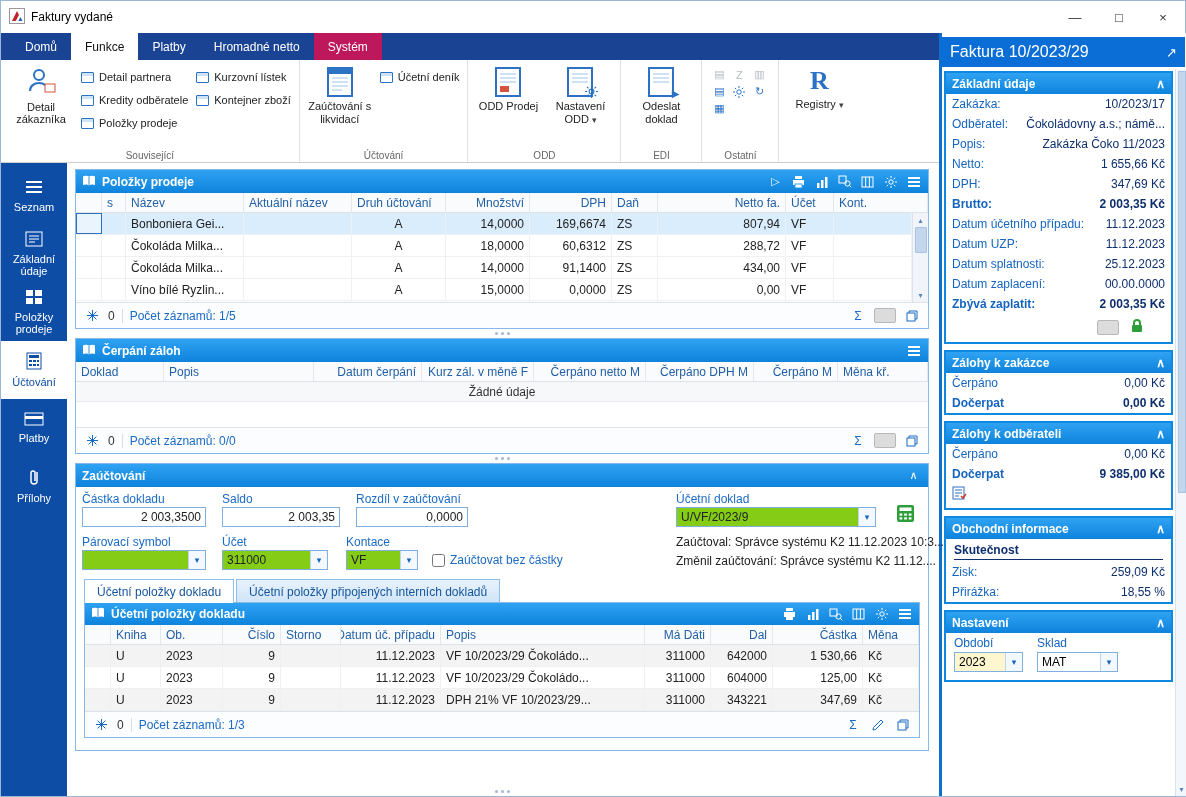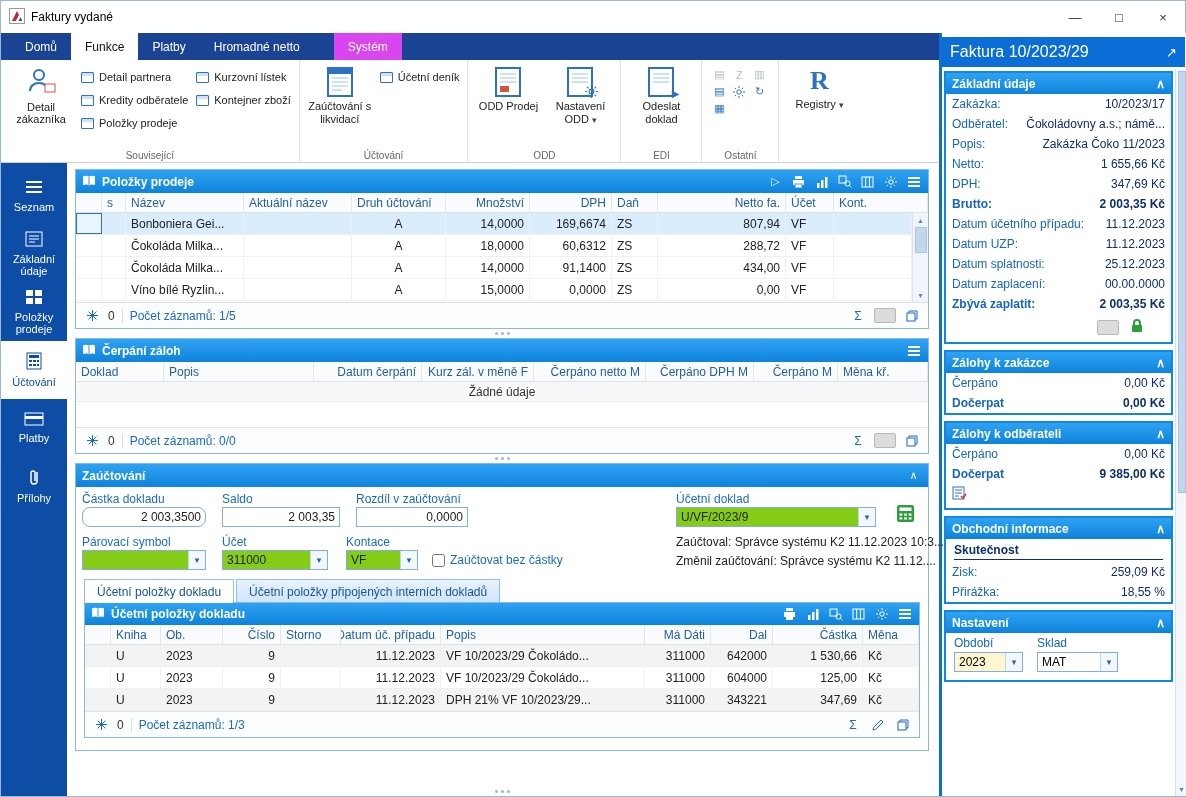--- a/index.html
+++ b/index.html
@@ -13,21 +13,21 @@
   .tb-spacer { flex:1; }
   .win-btn { width:44px; height:30px; display:flex; align-items:center; justify-content:center; font-size:13px; color:#333; cursor:default; }
 
   .body-row { flex:1; display:flex; min-height:0; }
   .left-col { width:938px; flex:none; display:flex; flex-direction:column; }
 
   
   .tabstrip { height:27px; background:#1b4394; display:flex; align-items:stretch; padding-left:10px; flex:none; }
   .tab { padding:0 14px; display:flex; align-items:center; color:#fff; font-size:12px; cursor:default; }
   .tab.active { background:#fff; color:#111; }
-  .tab.hl { background:#d946ef;margin-left:20px; }
+  .tab.hl { background:#be185d; }
 
   
   .ribbon { height:103px; background:#fff; border-bottom:1px solid #cfcfcf; display:flex; flex:none; }
   .rgroup { position:relative; padding:5px 8px 16px 8px; border-right:1px solid #e2e2e2; display:flex; align-items:flex-start; gap:8px; }
   .rgroup.nolabel { border-right:none; }
   .rglabel { position:absolute; bottom:1px; left:0; right:0; text-align:center; font-size:10px; color:#666; }
   .bigbtn { width:64px; display:flex; flex-direction:column; align-items:center; gap:3px; font-size:11px; color:#222; text-align:center; line-height:1.15; cursor:default; padding-top:2px; }
   .smallcol { display:flex; flex-direction:column; gap:3px; padding-top:2px; }
   .smallbtn { display:flex; align-items:center; gap:5px; font-size:11px; color:#222; height:20px; cursor:default; white-space:nowrap; }
   .mini { width:13px; height:11px; border:1px solid #2b72c4; background:linear-gradient(180deg,#cfe3f7 0 3px,#fff 3px); border-radius:1px; flex:none; }
@@ -546,21 +546,21 @@
 
           <div class="panel" style="height:288px;">
             <div class="phead">
               <span>Zaúčtování</span>
               <span class="sp"></span>
               <span class="hicon">∧</span>
             </div>
 
             <div class="pform">
               <span class="flabel" style="left:6px; top:5px;">Částka dokladu</span>
-              <input class="finput num" style="left: 6px; top: 20px; width: 124px; border-radius: 8px;" readonly="" value="2 003,3500">
+              <input class="finput num" style="left: 6px; top: 20px; width: 124px;" readonly="" value="2 003,3500">
               <span class="flabel" style="left:146px; top:5px;">Saldo</span>
               <input class="finput num" style="left: 146px; top: 20px; width: 118px;" readonly="" value="2 003,35">
               <span class="flabel" style="left:280px; top:5px;">Rozdíl v zaúčtování</span>
               <input class="finput num" style="left: 280px; top: 20px; width: 112px;" readonly="" value="0,0000">
               <span class="flabel" style="left:600px; top:5px;text-align:center;">Účetní doklad</span>
               <div class="combo" style="left:600px; top:20px; width:200px;">
                 <span class="cval">U/VF/2023/9</span>
                 <span class="cbtn">▾</span>
               </div>
               <span style="position:absolute; left:820px; top:17px;"><svg width="19" height="19">

